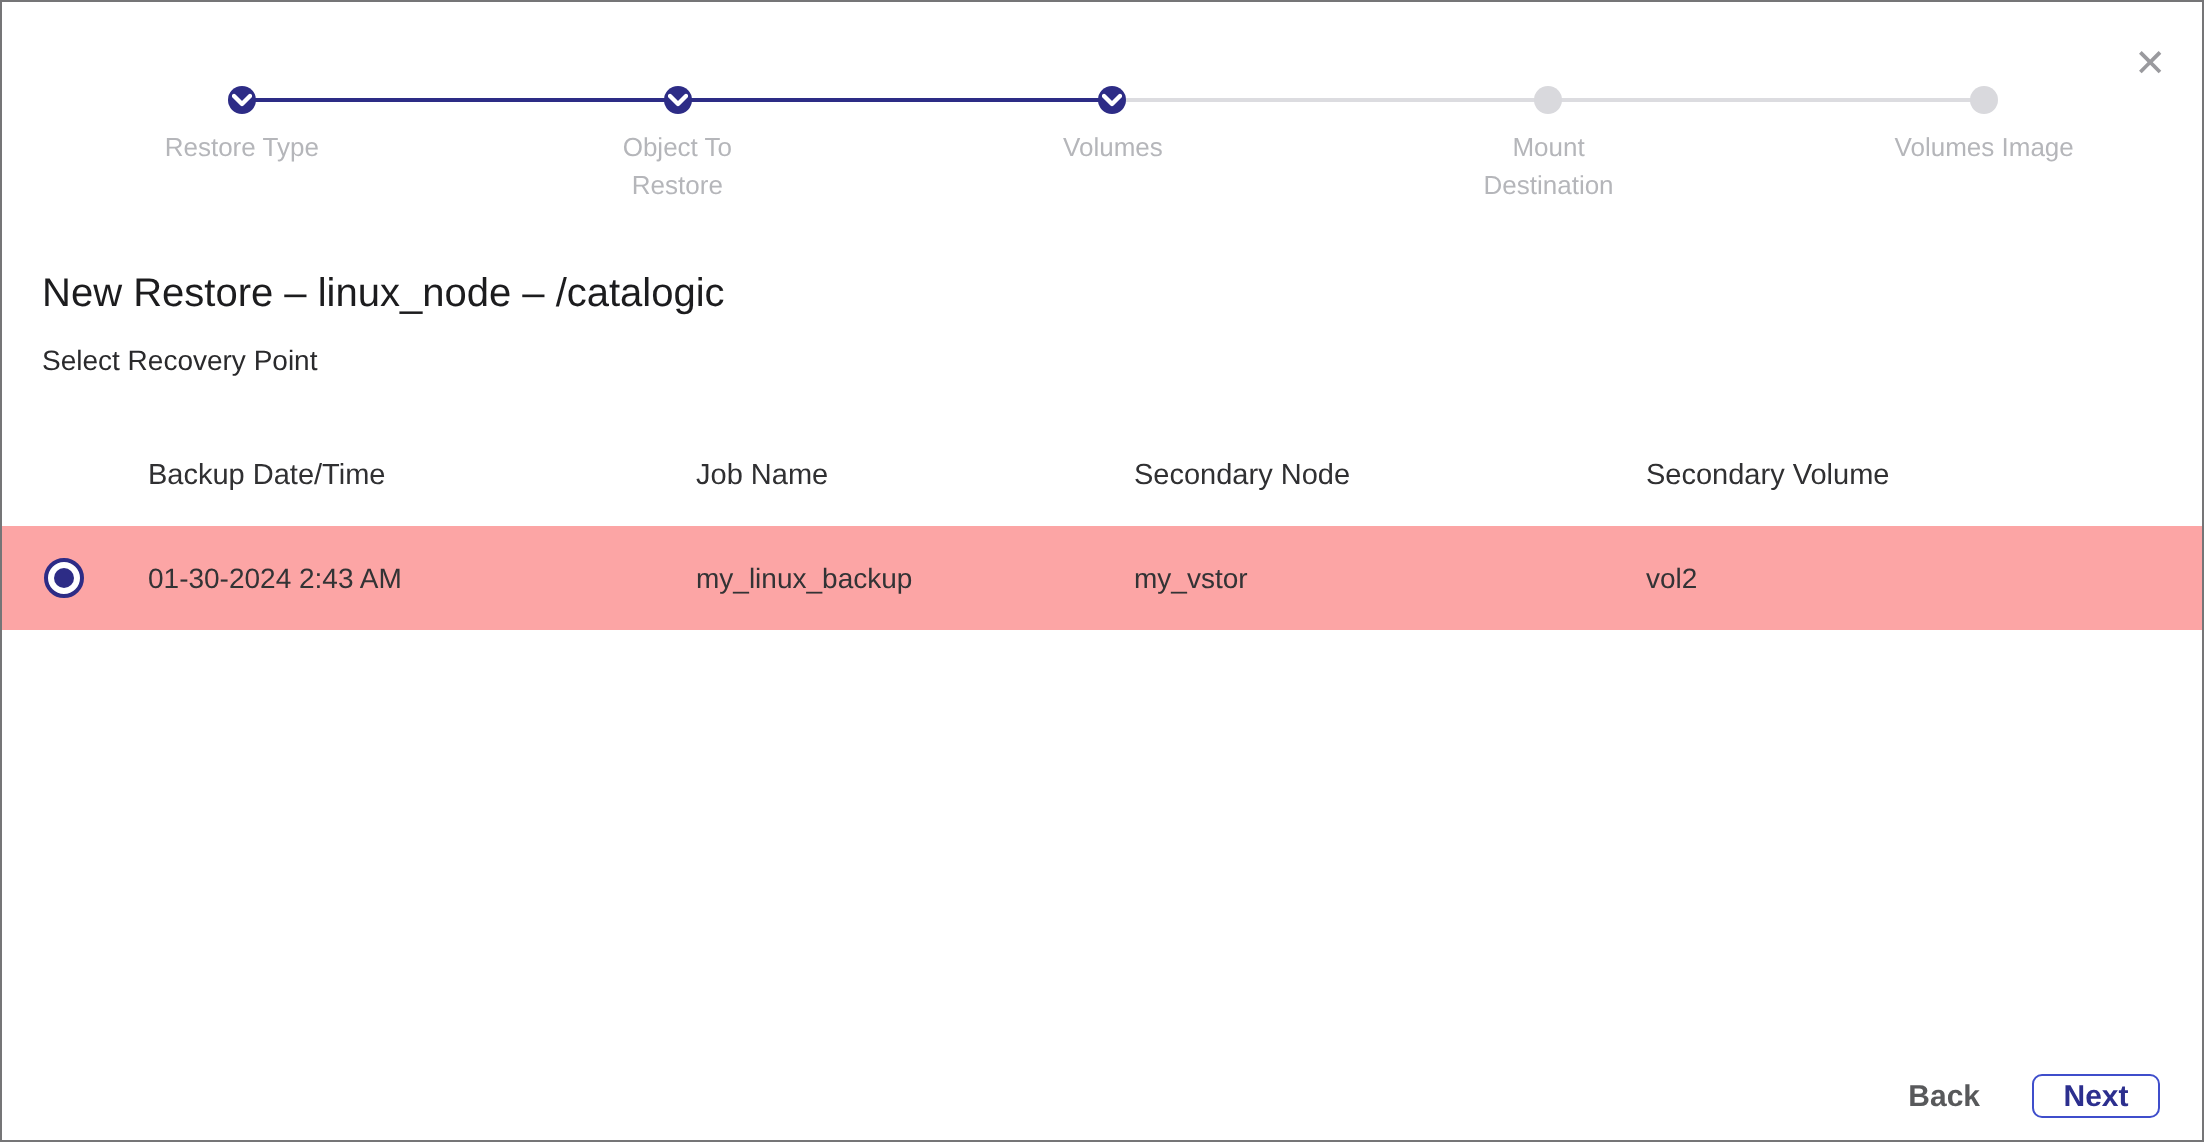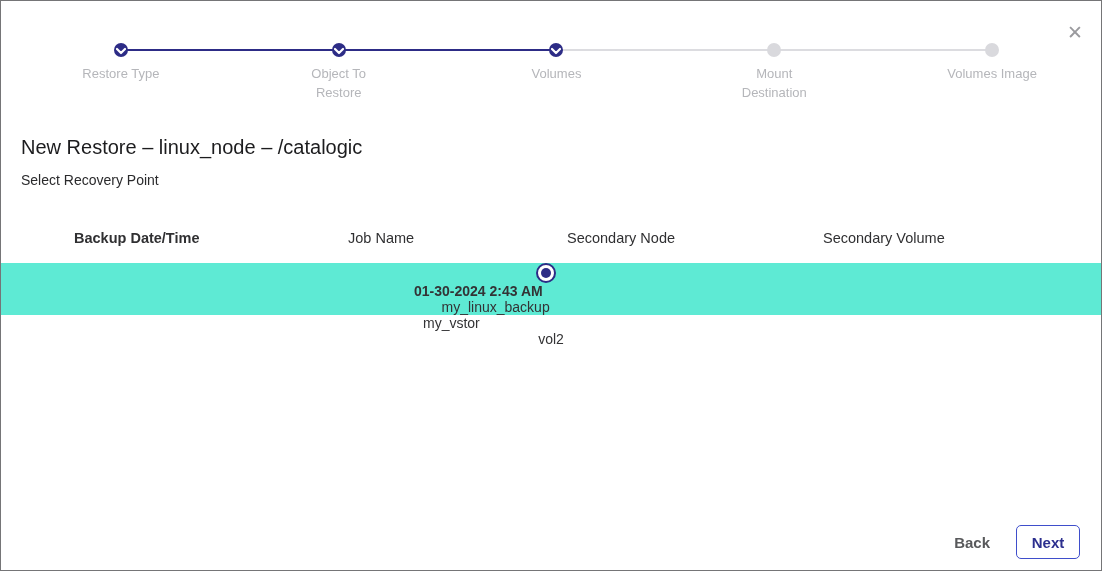--- a/index.html
+++ b/index.html
@@ -82,28 +82,27 @@
     align-items: center;
     height: 50px;
     margin-top: 25px;
     font-size: 14.5px;
     color: #303032;
   }
   .data-row {
     display: flex;
     align-items: center;
     height: 52px;
-    background: #5eead4;
+    background: #fca5a5;
     font-size: 14px;
     color: #333335;
     cursor: pointer;
-    flex-direction: column;
   }
   .cell-radio { width: 73px; padding-left: 21px; display: flex; align-items: center; }
-  .col1 { width: 274px; font-weight: bold; }
+  .col1 { width: 274px; }
   .col2 { width: 219px; }
   .col3 { width: 256px; }
   .col4 { flex: 1; }
 
   .radio {
     width: 20px; height: 20px;
     border: 2px solid #2d2c86;
     border-radius: 50%;
     background: #ffffff;
     display: flex; align-items: center; justify-content: center;
@@ -120,21 +119,21 @@
   .back-btn {
     background: none; border: none;
     color: #58595b;
     font-size: 15px;
     font-weight: 600;
     margin-right: 26px;
     cursor: pointer;
     font-family: "Liberation Sans", sans-serif;
   }
   .next-btn {
-    width: 64px; height: 34px;
+    width: 64px; height: 22px;
     background: #ffffff;
     border: 1px solid #3f4ecb;
     border-radius: 5px;
     color: #2c2f8e;
     font-size: 15px;
     font-weight: bold;
     cursor: pointer;
     font-family: "Liberation Sans", sans-serif;
   }
 </style>

